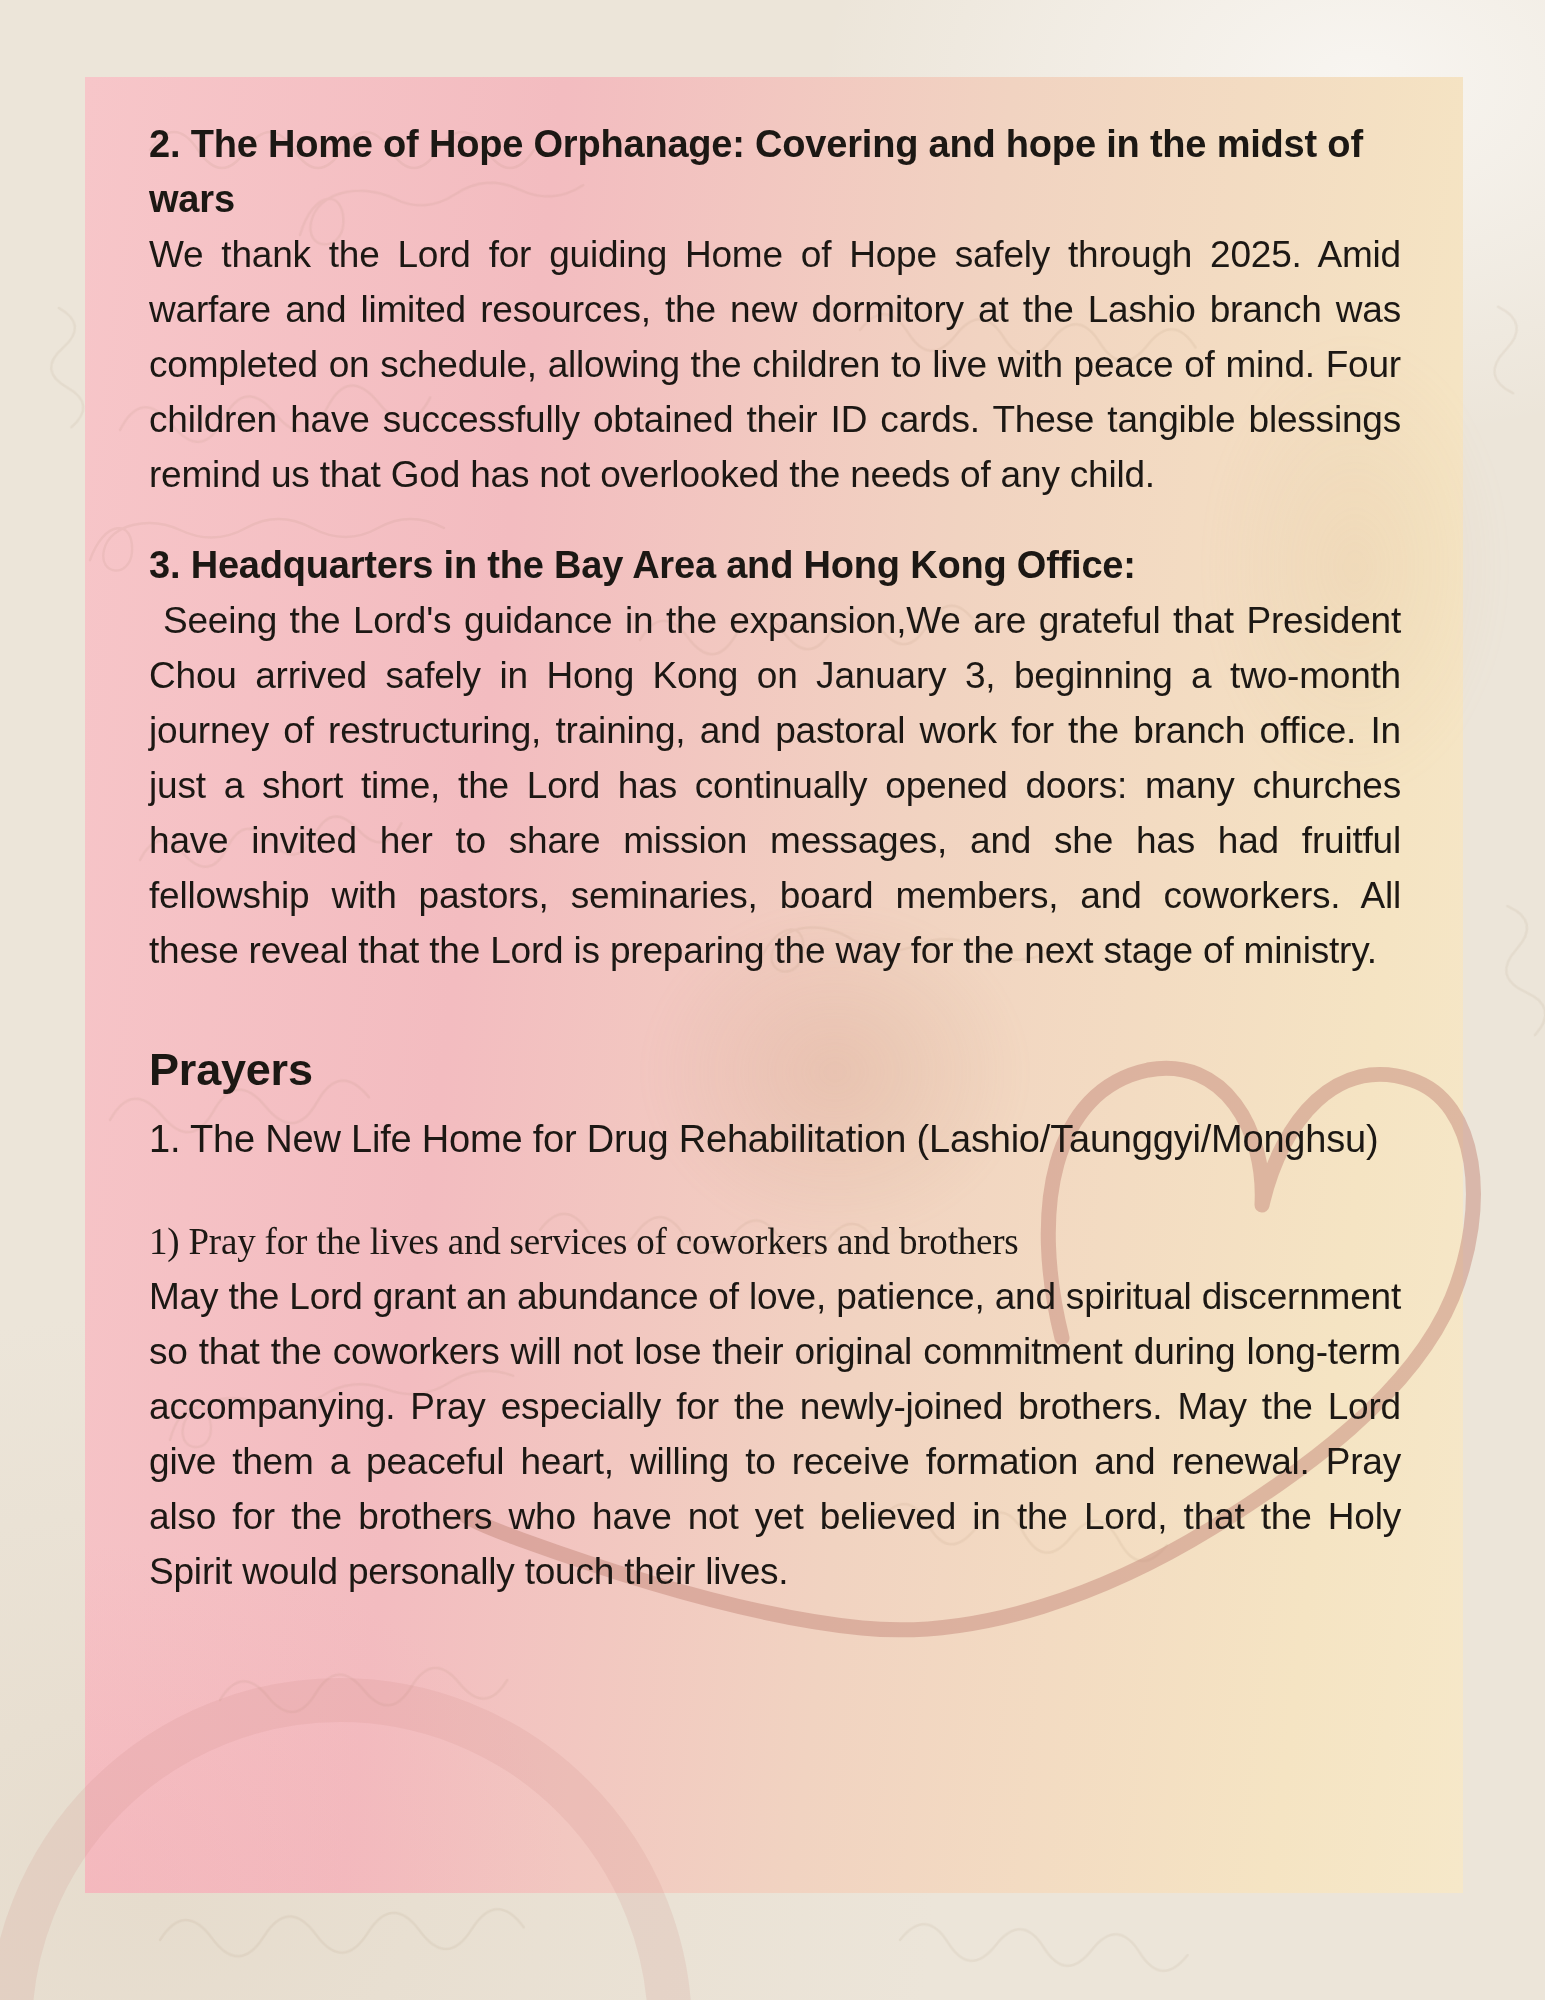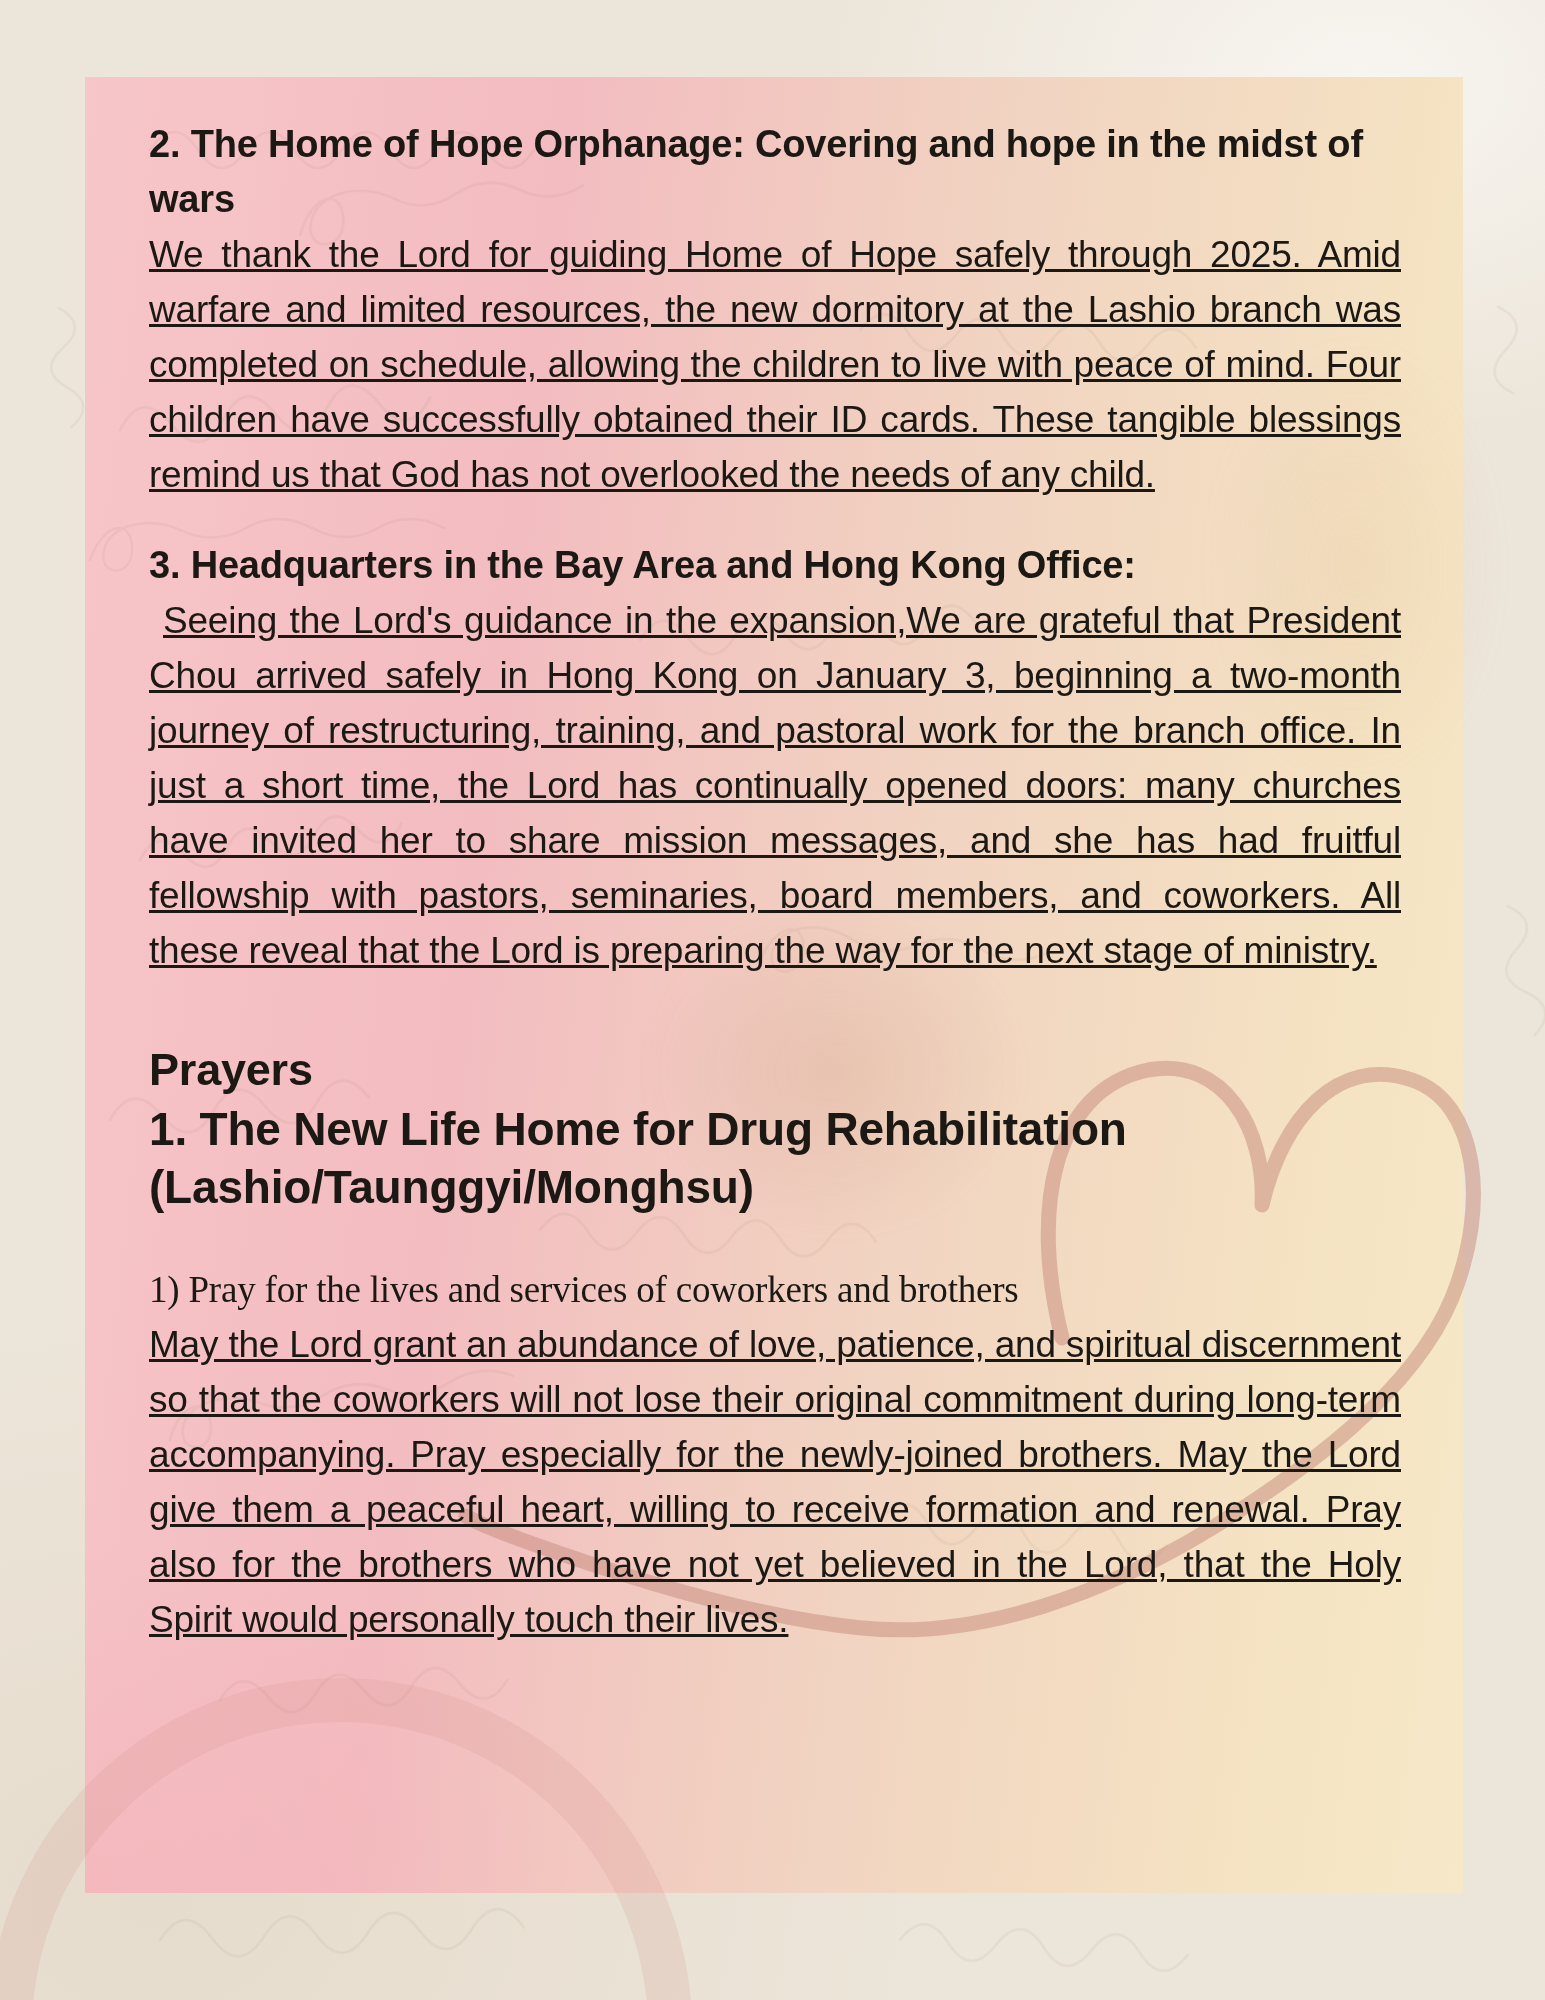--- a/index.html
+++ b/index.html
@@ -41,35 +41,34 @@
   .content{
     position:absolute;
     left:85px; top:77px;
     width:1378px;
     padding:40px 62px 0 64px;
   }
   .body-par{
     font-size:37px; line-height:55px;
     text-align:justify; text-justify:inter-word;
     letter-spacing:-0.2px;
-    text-decoration:underline;
   }
   .h-section{
     font-size:38px; line-height:55px; font-weight:bold;
     letter-spacing:-0.2px;
   }
   .gap-top{margin-top:36px;}
   .indent-first{text-indent:14px;}
   .prayers-title{
     font-size:45px; line-height:60px; font-weight:bold;
     margin-top:62px; letter-spacing:-0.2px;
   }
   .h-prayer{
-    font-size:46px; line-height:58px; font-weight:bold;
-    letter-spacing:-0.2px;
+    font-size:38px; line-height:58px; font-weight:normal;
+    margin-top:10px; letter-spacing:-0.2px;
   }
   .sub-line{
     font-size:37px; line-height:55px;
     margin-top:46px; letter-spacing:-0.2px;font-family:Liberation Serif, serif;
   }
 </style>
 </head>
 <body>
 
 <div class="card">

